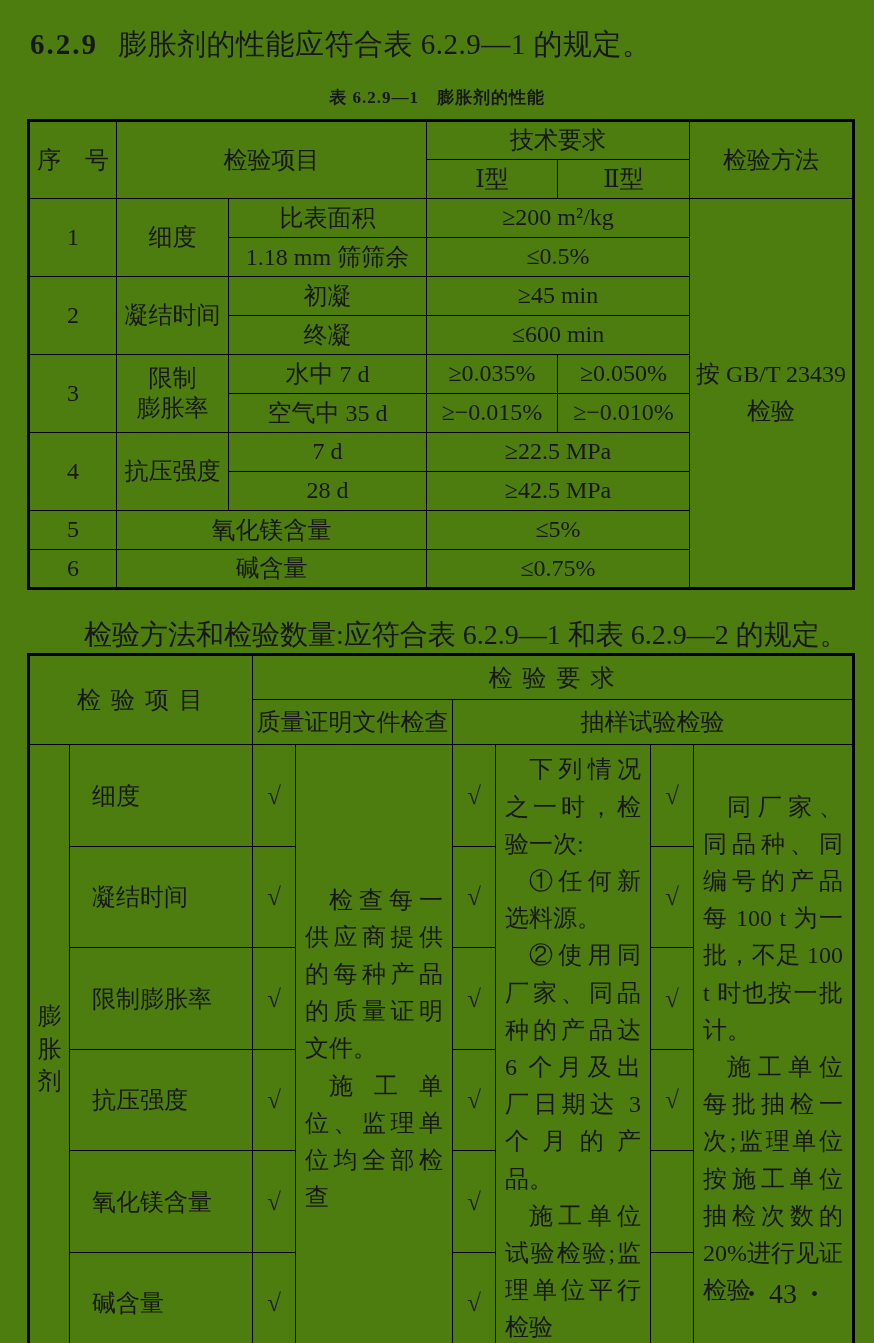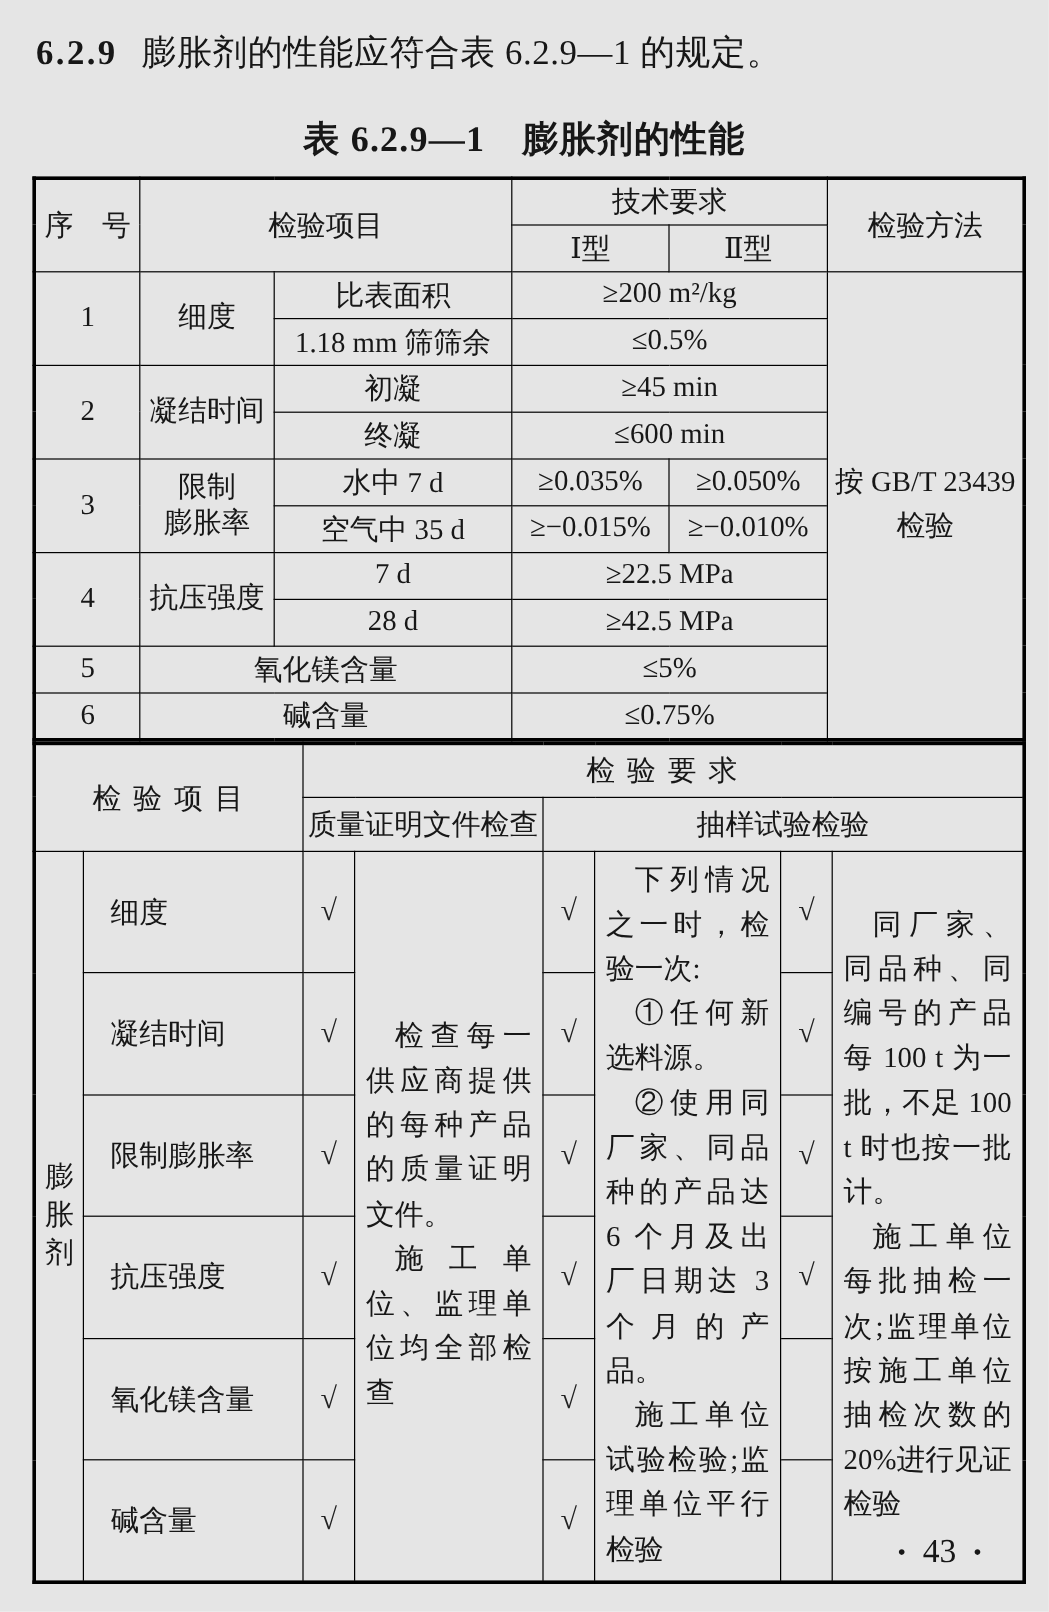--- a/index.html
+++ b/index.html
@@ -6,41 +6,41 @@
   html, body { margin: 0; padding: 0; }
   body {
     background: #ffffff;
     font-family: "Liberation Serif", "DejaVu Serif", serif;
     color: #171717;
   }
   .page {
     position: relative;
     width: 874px;
     height: 1343px;
-    background: #e5e5e5;
+    background: #4d7c0f;
     overflow: hidden;
   }
   
   .heading {
     padding: 26px 28px 0 30px;
     font-size: 29px;
     line-height: 1.3;
     letter-spacing: 0.5px;
   }
   .heading .hnum {
     font-weight: bold;
     margin-right: 20px;
     letter-spacing: 2px;
   }
   
   .tcap {
     text-align: center;
     font-weight: bold;
-    font-size: 30px;
-    margin-top: 32px;
+    font-size: 17px;
+    margin-top: 22px;
     margin-bottom: 10px;
     letter-spacing: 1px;
   }
   
   table.t {
     border-collapse: collapse;
     table-layout: fixed;
     margin-left: 27px;
     width: 825px;
     border: 3px solid #000000;
@@ -185,20 +185,21 @@
       <td colspan="2">≤5%</td>
     </tr>
     <tr>
       <td>6</td>
       <td colspan="2">碱含量</td>
       <td colspan="2">≤0.75%</td>
     </tr>
   </tbody>
     </table>
 
+  <p class="para">检验方法和检验数量:应符合表 6.2.9—1 和表 6.2.9—2 的规定。</p>
 
 
   <table class="t t2">
     <colgroup>
       <col style="width:41px">
         <col style="width:183px">
         <col style="width:43px">
         <col style="width:157px">
       <col style="width:43px">
         <col style="width:155px">

